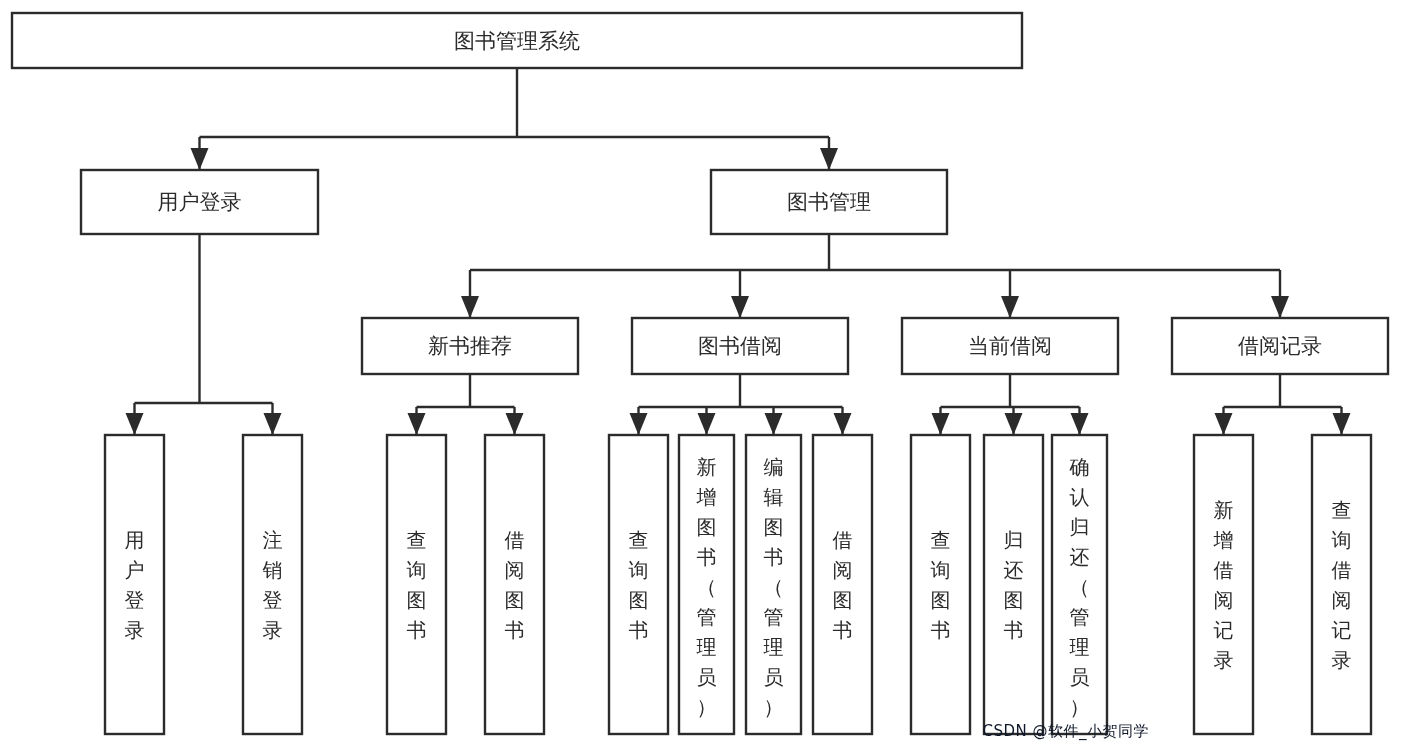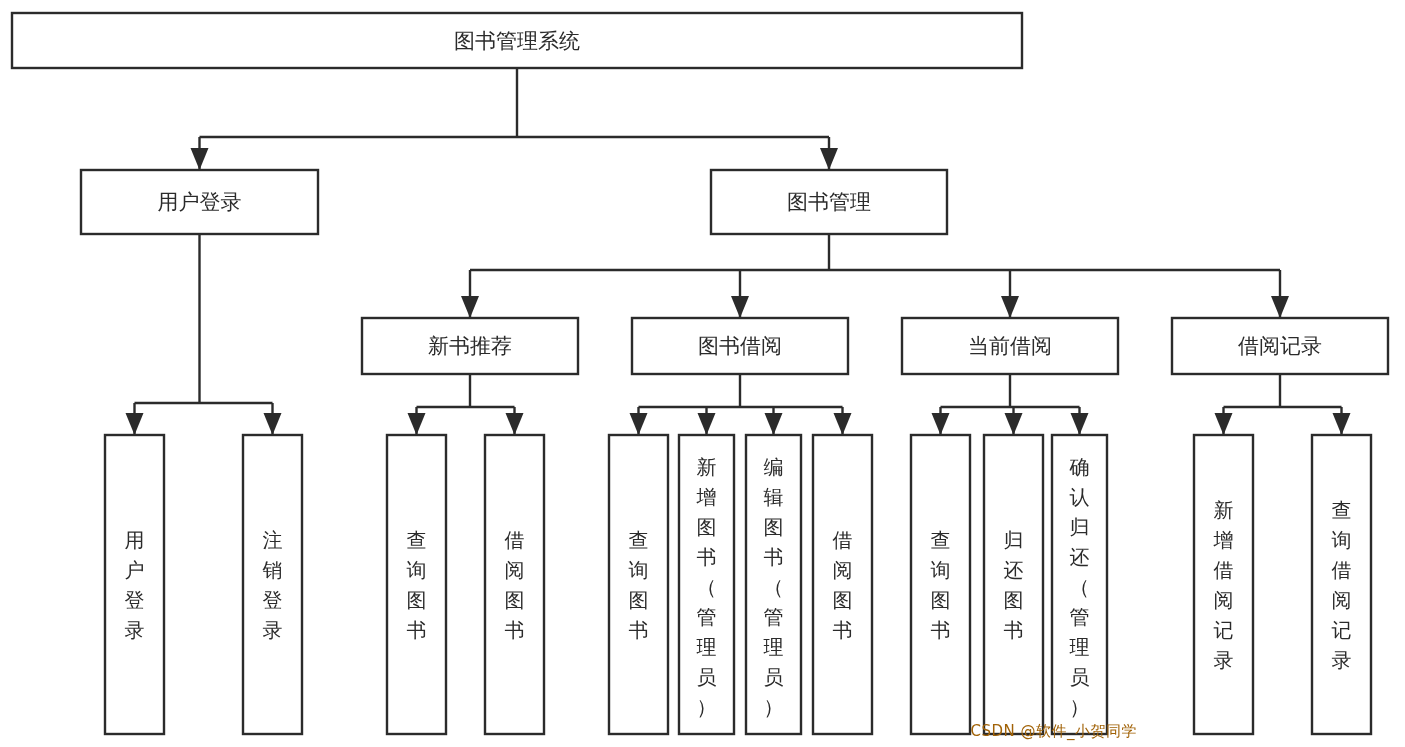--- a/index.html
+++ b/index.html
@@ -42,24 +42,24 @@
     stroke: #2b2b2b;
     stroke-width: 2.4;
     fill: none;
   }
   .arrow-head {
     fill: #2b2b2b;
     stroke: none;
   }
   .watermark {
     position: absolute;
-    right: 20px;
+    right: 8px;
     bottom: 6px;
     font-size: 15px;
-    color: #a16207;
+    color: #0f172a;
     font-family: "DejaVu Sans", "Liberation Sans", sans-serif;
     white-space: nowrap;
     letter-spacing: 0.5px;
     user-select: none;
   }
 </style>
 </head>
 <body>
 
 <div id="diagram-root">

